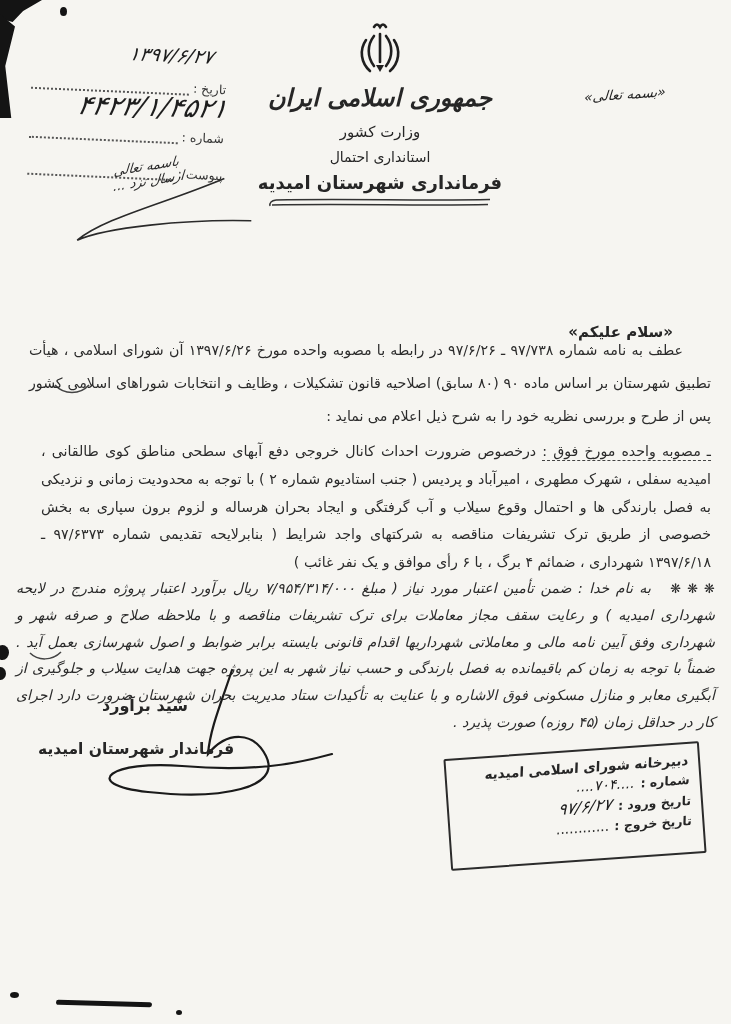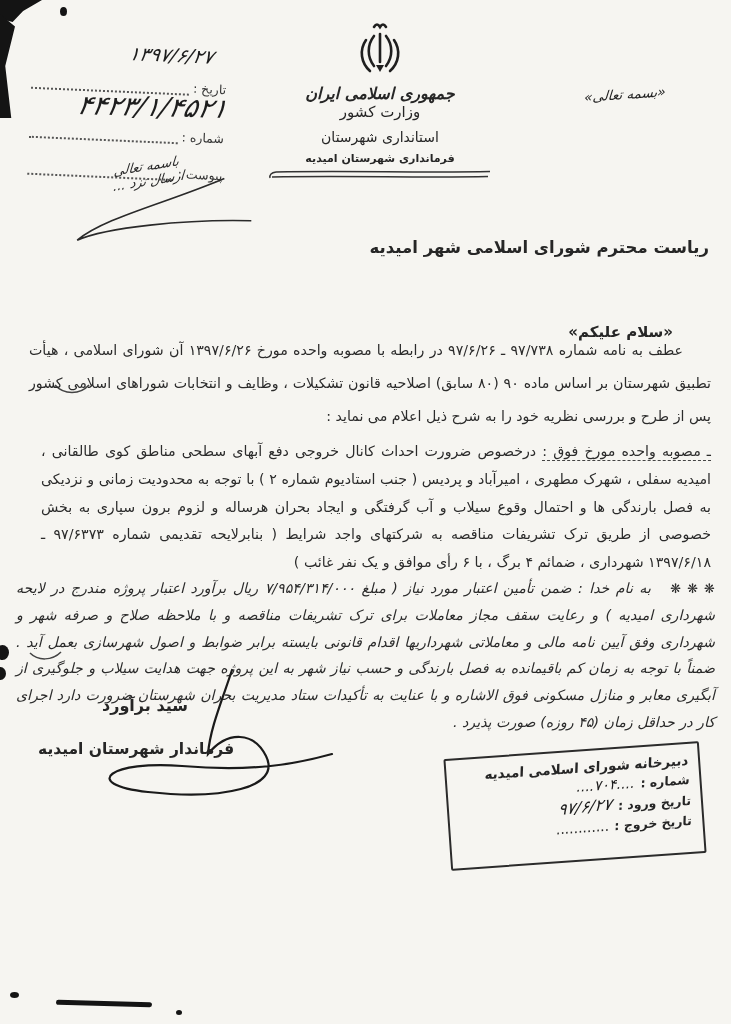--- a/index.html
+++ b/index.html
@@ -26,24 +26,24 @@
   .meta-date-value{position:absolute;top:-6px;right:14px;font-size:19px;transform:skewX(-10deg);white-space:nowrap;}
   .meta-number-value{position:absolute;top:42px;right:-2px;font-size:27px;transform:skewX(-12deg) rotate(-1deg);white-space:nowrap;}
 
   .annotation{position:absolute;left:52px;top:158px;width:200px;transform:rotate(-9deg);direction:rtl;text-align:center;}
   .annotation .line{font-size:13px;transform:skewX(-14deg);color:#2a2a2a;}
   .annotation svg{display:block;margin-top:-4px;}
 
   
   .letterhead{position:absolute;left:252px;top:20px;width:256px;text-align:center;direction:rtl;}
   .emblem{display:block;margin:0 auto;}
-  .country{font-size:16px;font-weight:bold;font-style:italic;margin-top:6px;}
-  .ministry{font-size:15px;letter-spacing:1px;}
+  .country{font-size:24px;font-weight:bold;font-style:italic;margin-top:6px;}
+  .ministry{font-size:15px;margin-top:11px;letter-spacing:1px;}
   .province{font-size:14px;margin-top:8px;}
-  .office{font-size:11px;font-weight:bold;margin-top:7px;}
+  .office{font-size:18px;font-weight:bold;margin-top:7px;}
   .divider{margin:4px auto 0;display:block;}
 
   .besmellah{position:absolute;left:540px;top:86px;width:170px;text-align:center;font-size:13.5px;transform:rotate(-4deg) skewX(-8deg);font-style:italic;color:#222;}
 
   
   .recipient{position:absolute;right:22px;top:238px;font-size:16.5px;font-weight:600;direction:rtl;}
   .salutation{position:absolute;right:58px;top:299px;font-size:15px;font-weight:600;direction:rtl;margin-top:24px;}
   .para{position:absolute;right:20px;left:29px;direction:rtl;text-align:justify;font-size:14.2px;color:#2b2b2b;}
   .p1{top:320px;line-height:2.3;text-indent:28px;}
   .p2{top:424px;line-height:1.95;margin-left:12px;}
@@ -119,32 +119,31 @@
         <path d="M21 16 C 14 25, 14 37, 21 46"></path>
         <path d="M33 16 C 40 25, 40 37, 33 46"></path>
         <path d="M13 20 C 6 30, 8 43, 17 51"></path>
         <path d="M41 20 C 48 30, 46 43, 37 51"></path>
         <path d="M21 7 q 3 -5 6 0 q 3 -5 6 0"></path>
       </g>
       <path d="M27 52 l -4 -7 h 8 z" fill="#1f1f1f"></path>
     </svg>
     <div class="country">جمهوری اسلامی ایران</div>
     <div class="ministry">وزارت کشور</div>
-    <div class="province">استانداری شهرستان</div>
+    <div class="province">استانداری احتمال</div>
     <div class="office">فرمانداری شهرستان امیدیه</div>
     <svg class="divider" width="228" height="10">
       <path d="M10 3 C 80 1.5, 160 4, 224 2.5" fill="none" stroke="#333" stroke-width="1.6"></path>
       <path d="M6 8 C 80 6.5, 160 9, 222 7.5" fill="none" stroke="#333" stroke-width="1.6"></path>
       <path d="M10 3 q -7 1 -6 6" fill="none" stroke="#333" stroke-width="1.4"></path>
     </svg>
   </div>
 
   <div class="besmellah">«بسمه تعالی»</div>
 
-  <div class="recipient">ریاست محترم شورای اسلامی شهر امیدیه</div>
   <div class="salutation">«سلام علیکم»</div>
 
   <p class="para p1">عطف به نامه شماره ۹۷/۷۳۸ ـ ۹۷/۶/۲۶ در رابطه با مصوبه واحده مورخ ۱۳۹۷/۶/۲۶ آن شورای اسلامی ، هیأت تطبیق شهرستان بر اساس ماده ۹۰ (۸۰ سابق) اصلاحیه قانون تشکیلات ، وظایف و انتخابات شوراهای اسلامی کشور پس از طرح و بررسی نظریه خود را به شرح ذیل اعلام می نماید :</p>
 
   <p class="para p2"><span class="lead-underline">ـ مصوبه واحده مورخ فوق :</span><span> درخصوص ضرورت احداث کانال خروجی دفع آبهای سطحی مناطق کوی طالقانی ، امیدیه سفلی ، شهرک مطهری ، امیرآباد و پردیس ( جنب استادیوم شماره ۲ ) با توجه به محدودیت زمانی و نزدیکی به فصل بارندگی ها و احتمال وقوع سیلاب و آب گرفتگی و ایجاد بحران هرساله و لزوم برون سپاری به بخش خصوصی از طریق ترک تشریفات مناقصه به شرکتهای واجد شرایط ( بنابرلایحه تقدیمی شماره ۹۷/۶۳۷۳ ـ ۱۳۹۷/۶/۱۸ شهرداری ، ضمائم ۴ برگ ، با ۶ رأی موافق و یک نفر غائب )</span></p>
 
   <p class="para p3"><span class="stars">❋ ❋ ❋</span><span> &nbsp; </span><span>به نام خدا :</span><span> ضمن تأمین اعتبار مورد نیاز ( مبلغ ۷/۹۵۴/۳۱۴/۰۰۰ ریال برآورد اعتبار پروژه مندرج در لایحه شهرداری امیدیه ) و رعایت سقف مجاز معاملات برای ترک تشریفات مناقصه و با ملاحظه صلاح و صرفه شهر و شهرداری وفق آیین نامه مالی و معاملاتی شهرداریها اقدام قانونی بایسته برابر ضوابط و اصول شهرسازی بعمل آید . ضمناً با توجه به زمان کم باقیمانده به فصل بارندگی و حسب نیاز شهر به این پروژه جهت هدایت سیلاب و جلوگیری از آبگیری معابر و منازل مسکونی فوق الاشاره و با عنایت به تأکیدات ستاد مدیریت بحران شهرستان ضرورت دارد اجرای کار در حداقل زمان (۴۵ روزه) صورت پذیرد .</span></p>
 
   <svg class="sig-swoosh" width="310" height="135">
     <path d="M202 2 C 193 30, 180 60, 178 86 C 198 62, 224 64, 236 88 C 252 120, 192 132, 118 124 C 48 116, 82 92, 152 98 C 224 104, 266 96, 302 86" fill="none" stroke="#1a1a1a" stroke-width="2.2" stroke-linecap="round"></path>

